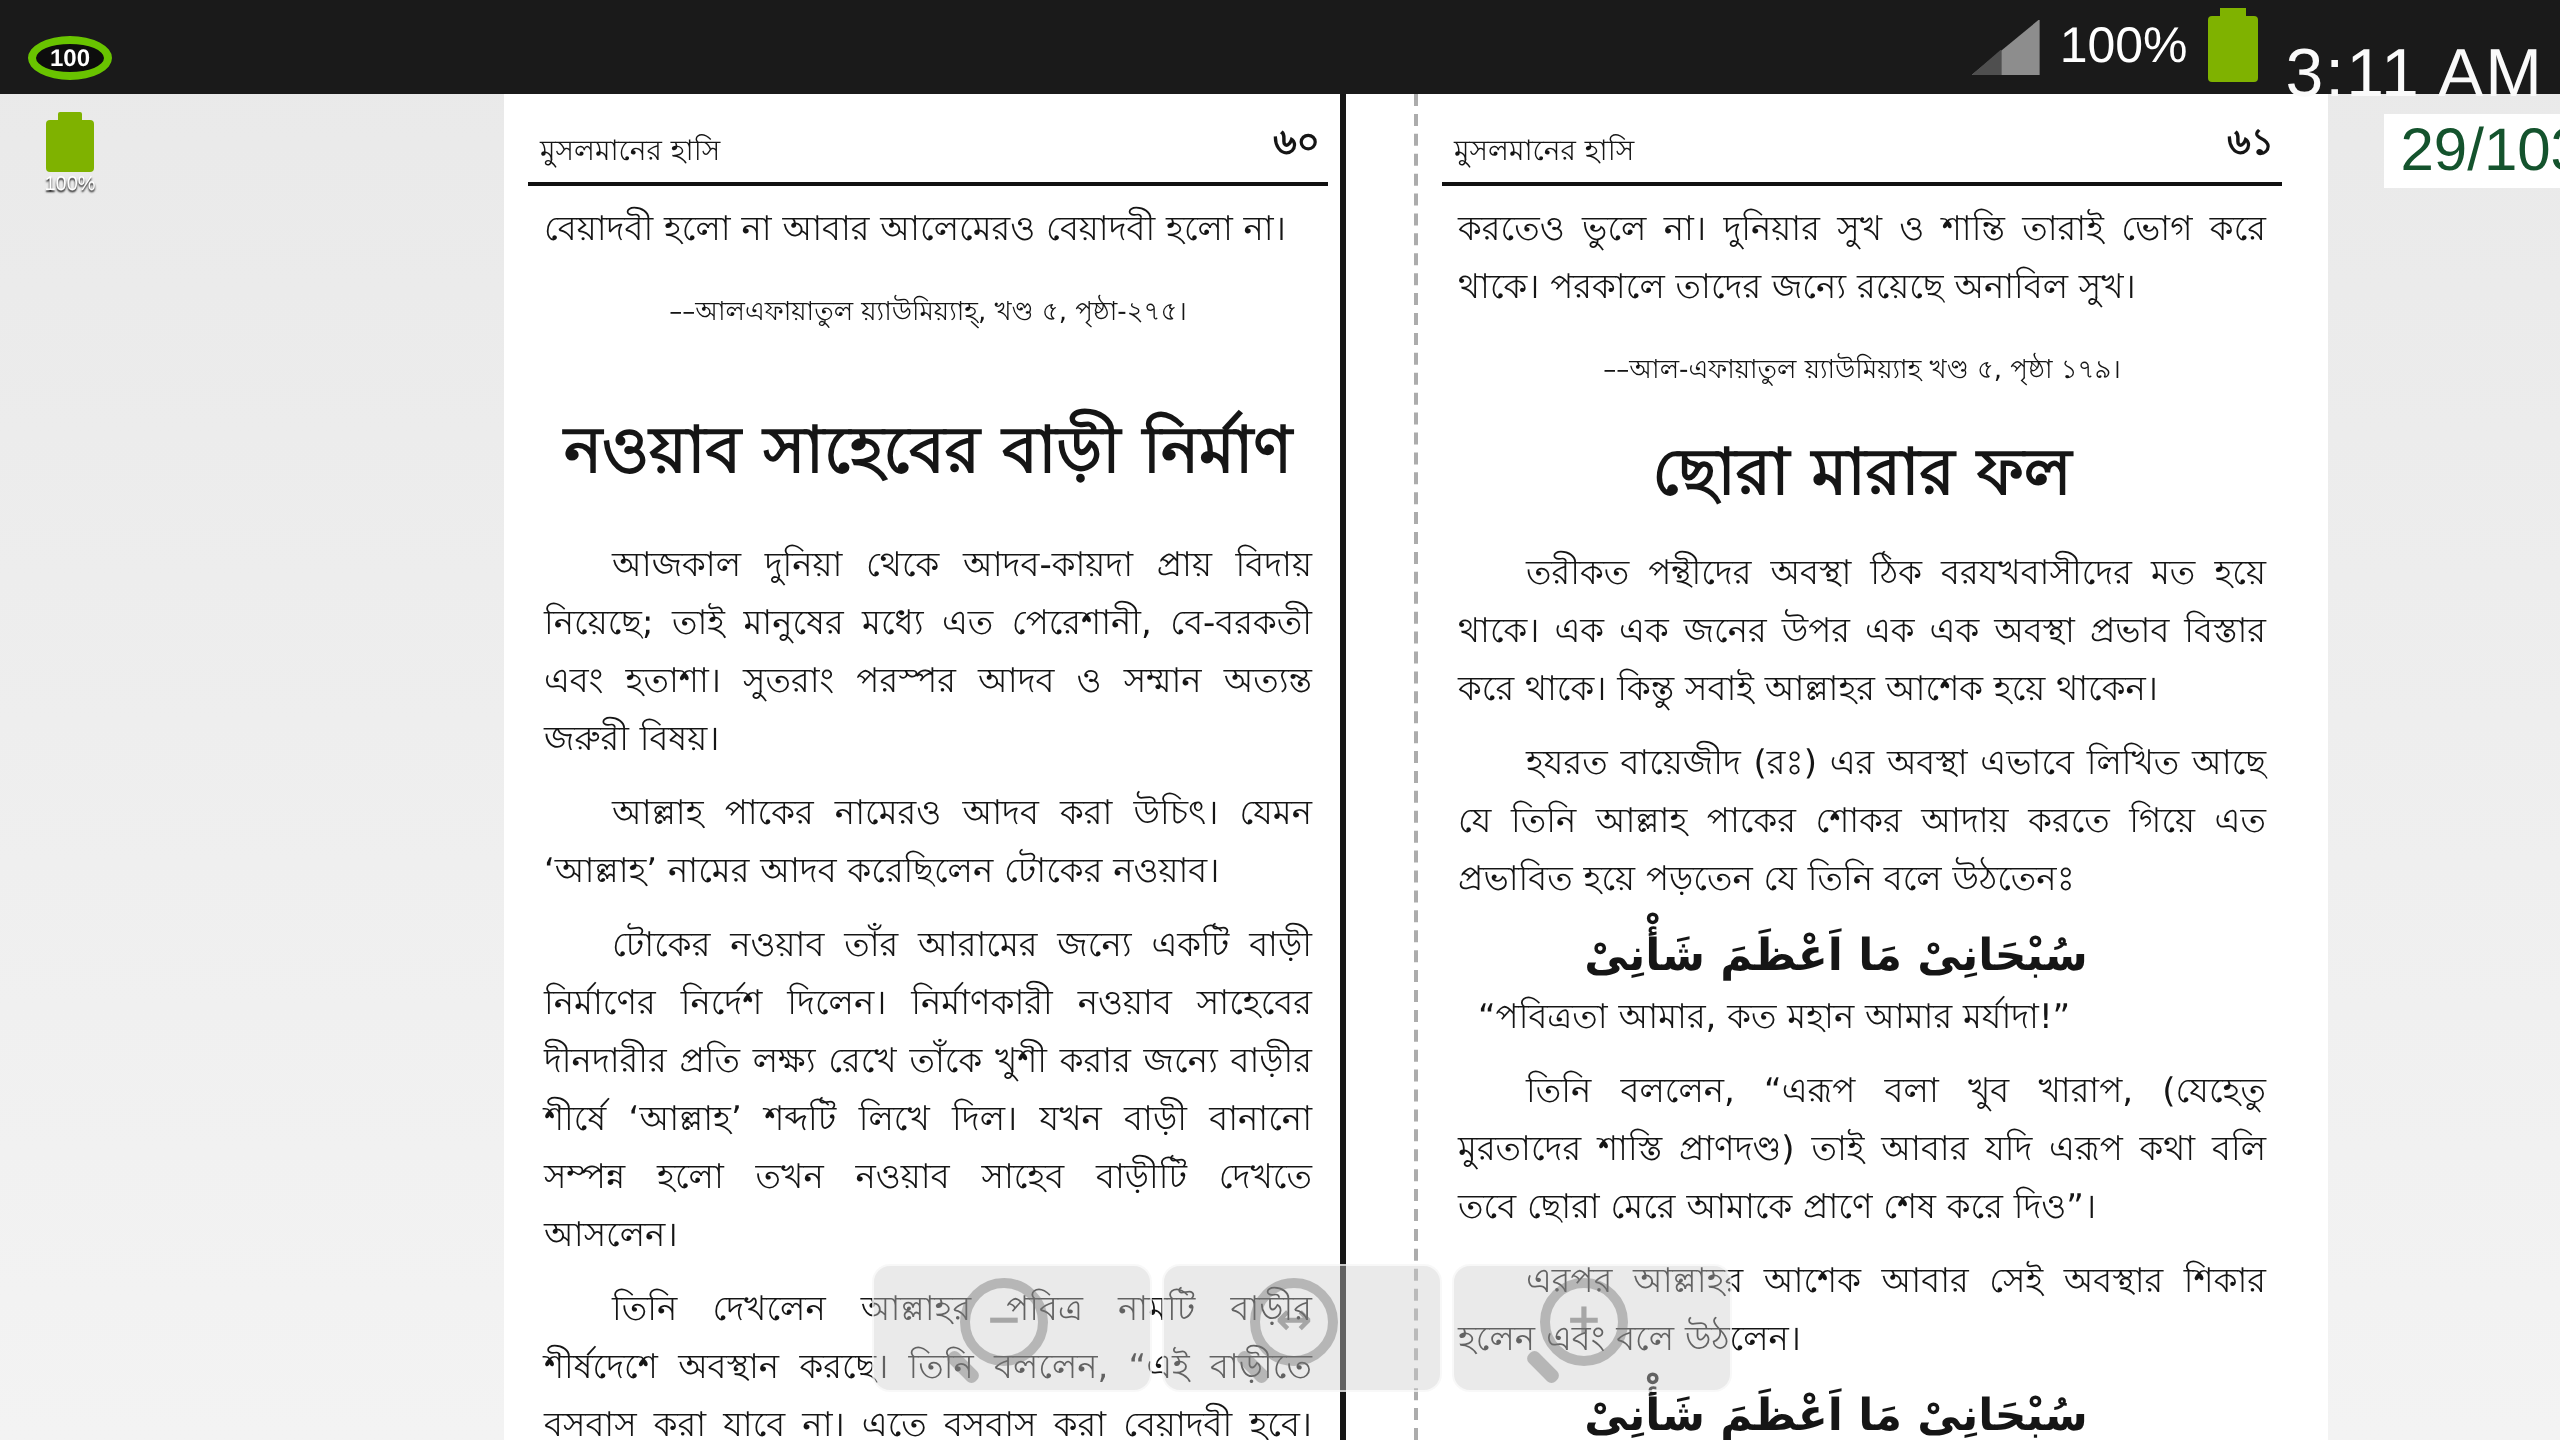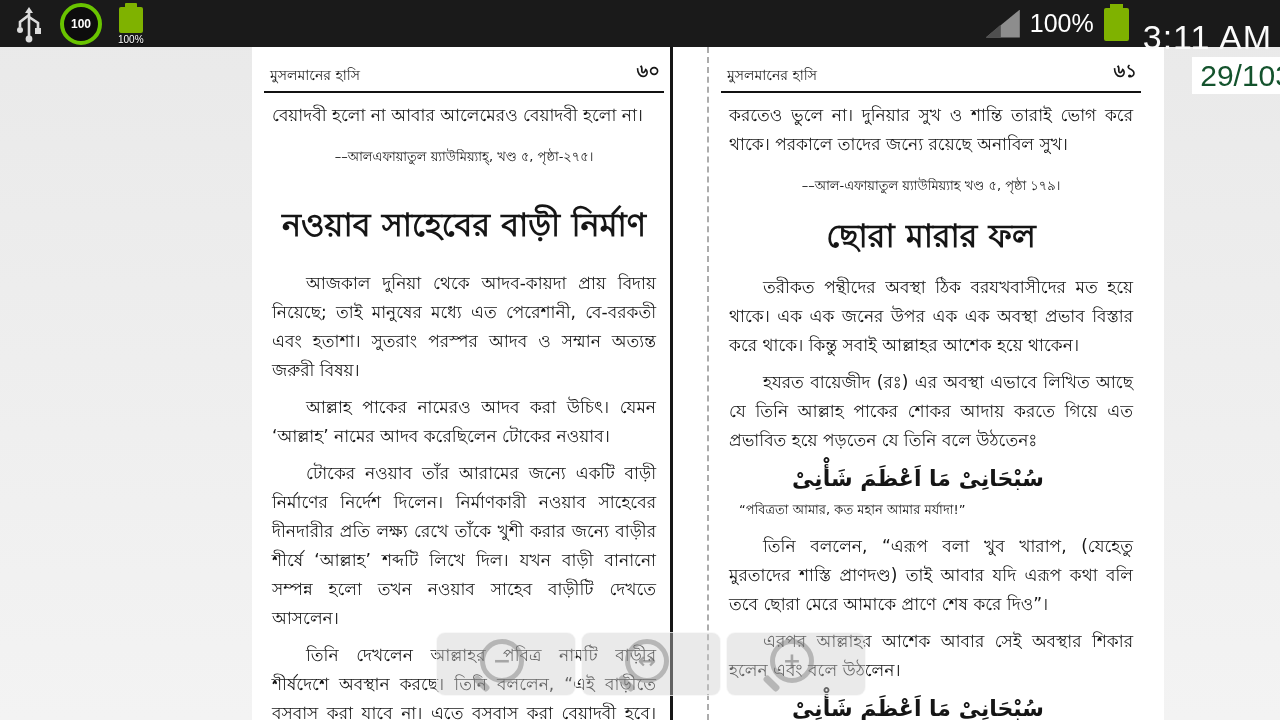--- a/index.html
+++ b/index.html
@@ -7,21 +7,21 @@
     width:1280px;height:720px;overflow:hidden;position:relative;
     background:linear-gradient(#e9e9e9,#f3f3f3);
     font-family:"DejaVu Sans",sans-serif;
   }
 
   
   .status-bar{
     position:absolute;left:0;top:0;width:1280px;height:47px;
     background:#1a1a1a;color:#f2f2f2;z-index:50;
   }
-  .sb-left{position:absolute;left:14px;top:0;height:47px;display:flex;align-items:center;gap:16px;}
+  .sb-left{position:absolute;left:14px;top:0;height:47px;display:flex;align-items:center;gap:16px;flex-direction:column;}
   .usb-icon{width:30px;height:36px;margin-top:2px;}
   .batt-circle{
     width:34px;height:34px;border-radius:50%;
     background:#0d0d0d;border:4px solid #69c400;
     display:flex;align-items:center;justify-content:center;
     color:#fff;font-size:12px;font-weight:bold;font-family:"Liberation Sans",sans-serif;
   }
   .batt-widget{display:flex;flex-direction:column;align-items:center;margin-top:4px;}
   .batt-widget-body{width:24px;height:26px;background:#7fb200;border-radius:2px;position:relative;}
   .batt-widget-body::before{
@@ -65,21 +65,21 @@
   .citation{margin:12px;font-size:13px;line-height:29px;text-align:center;text-indent:0;}
   .chapter-title{
     margin:12px;text-align:center;font-size:32px;line-height:40px;font-weight:bold;
   }
   .title-left{margin-top:34px;margin-bottom:24px;}
   .title-right{margin-top:16px;margin-bottom:17px;}
   .arabic-line{
     margin:0;font-size:22px;line-height:32px;font-weight:bold;text-align:center;
     padding-right:26px;direction:rtl;
   }
-  .quote-line{margin:0;font-size:13px;line-height:29px;text-indent:18px;text-align:left;}
+  .quote-line{margin:0;font-size:17px;line-height:29px;text-indent:18px;text-align:left;}
 
   
   .page-indicator{
     position:absolute;right:0;top:10px;width:104px;height:37px;background:#ffffff;
     display:flex;align-items:center;justify-content:flex-end;
     font-family:"Liberation Sans",sans-serif;font-size:30px;color:#14532d;
     padding-right:4px;box-sizing:border-box;z-index:40;
   }
 
   

